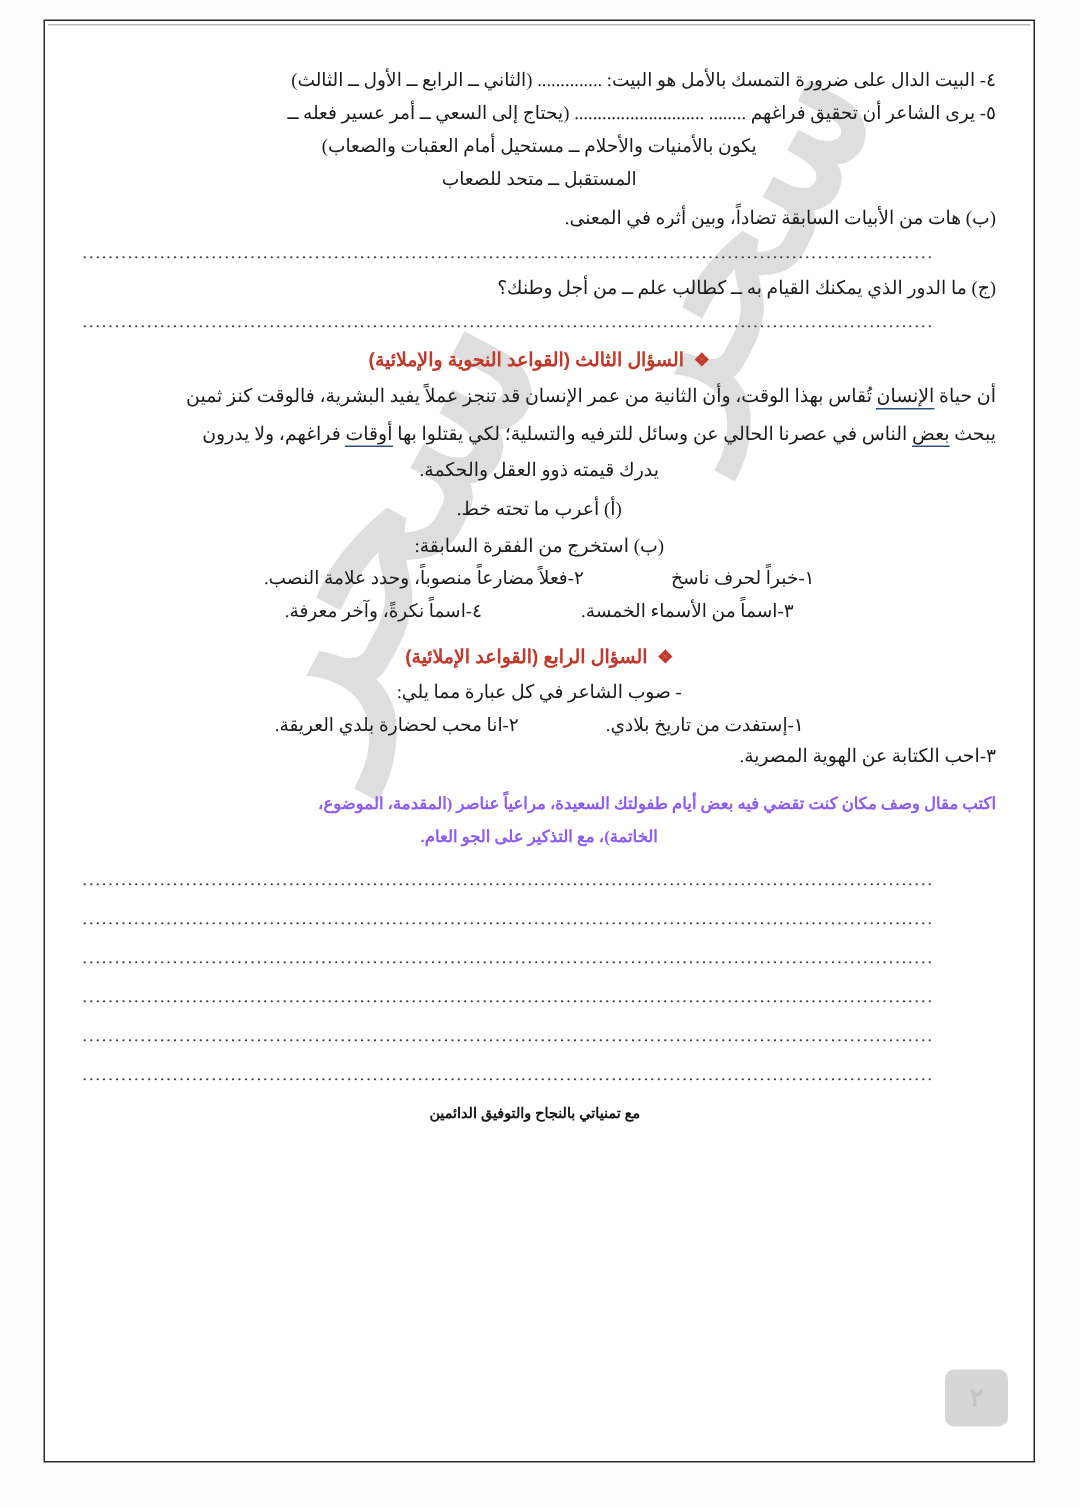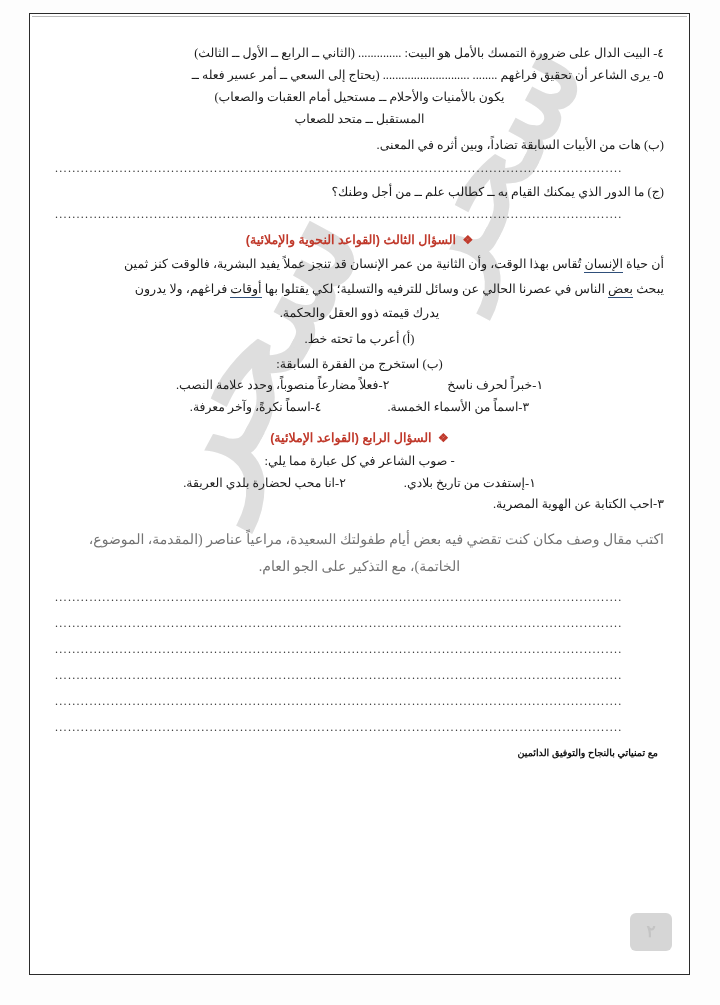--- a/index.html
+++ b/index.html
@@ -172,36 +172,37 @@
 
   .bullet-dash {
     font-size: 12.5px;
     line-height: 1.75;
     color: #1b1b1b;
     text-align: center;
     margin: 0;
   }
 
   .essay-prompt {
-    font-size: 14px;
+    font-size: 11px;
     line-height: 1.8;
-    color: #737373;
+    color: #8b5cf6;
     text-align: justify;
     margin: 2px 0 0 0;
+    font-weight: bold;
   }
 
   .answer-lines { margin-top: 12px; }
   .answer-lines .dots-line { margin: 0 0 13px 0; }
 
   .footer-note {
     font-family: "Liberation Sans", sans-serif;
     font-weight: bold;
     font-size: 9.6px;
     color: #141414;
-    text-align: right;
+    text-align: center;
     margin-top: 6px;
     padding-right: 6px;
   }
 
   .corner-badge {
     position: absolute;
     right: 18px;
     bottom: 24px;
     width: 42px;
     height: 38px;

